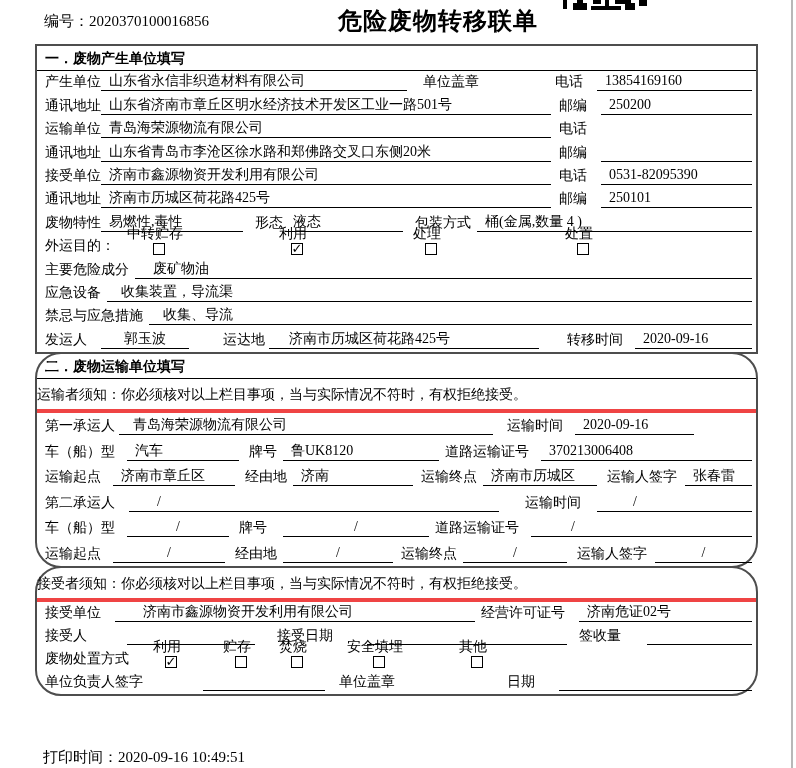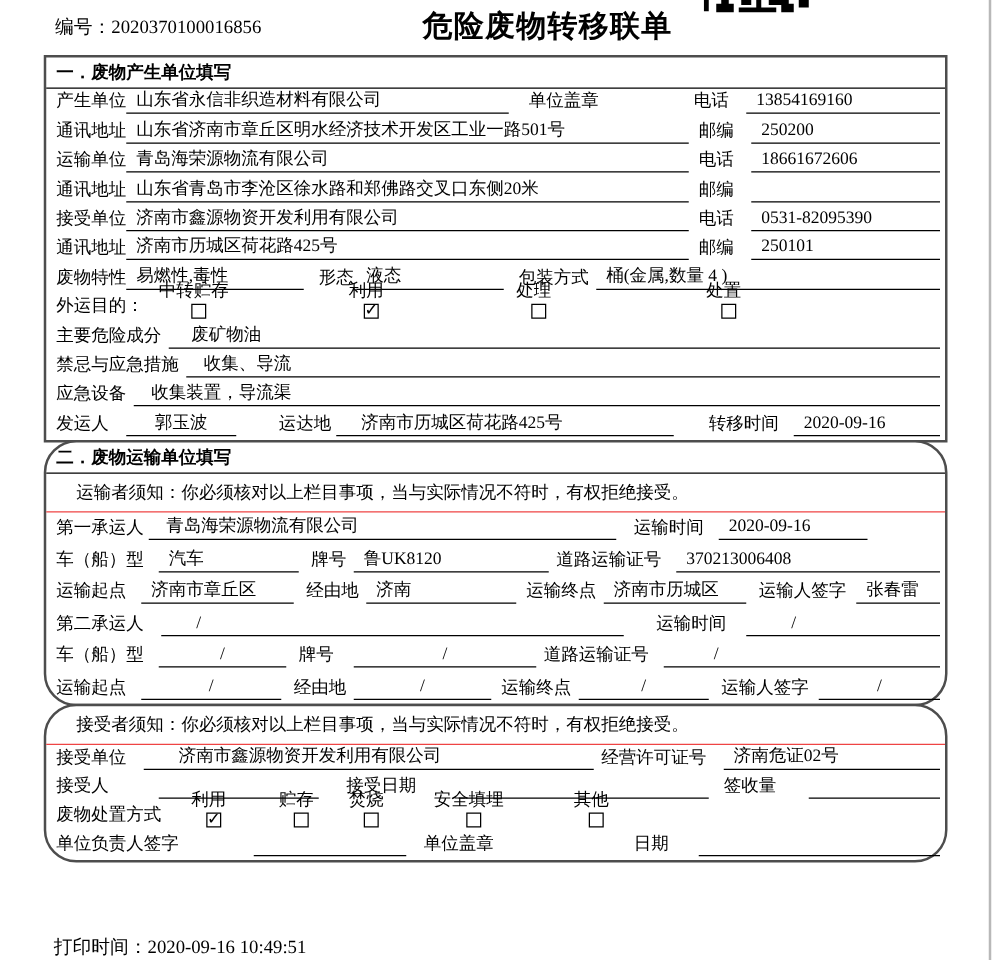--- a/index.html
+++ b/index.html
@@ -6,21 +6,21 @@
   .page{position:relative;width:796px;height:768px;background:#fff;overflow:hidden;
         font-family:"Liberation Serif","DejaVu Serif",serif;color:#000;}
   .serial{position:absolute;left:44px;top:12px;font-size:15px;white-space:nowrap;}
   .doc-title{position:absolute;left:338px;top:5px;font-size:24px;font-weight:700;letter-spacing:1px;white-space:nowrap;}
   .qr{position:absolute;left:563px;top:0;}
   .edge-line{position:absolute;left:791px;top:0;width:2px;height:768px;background:#b8b8b8;}
   .form{position:absolute;left:35px;top:44px;width:723px;}
   .sec{border:2px solid #4d4d4d;background:#fff;box-sizing:border-box;}
   .sec + .sec{margin-top:-2px;border-radius:26px;}
   .sec-h{font-weight:700;font-size:14px;padding:4px 0 3px 8px;border-bottom:1px solid #000;line-height:17px;}
-  .notice{font-size:14px;padding:6px 0 5px 24px;border-bottom:1px solid #ef4444;line-height:19px;}
+  .notice{font-size:14px;padding:6px 0 5px 0;border-bottom:4px solid #ef4444;line-height:19px;}
   .row{display:flex;align-items:flex-end;padding:0 4px 3px 8px;font-size:14px;line-height:18px;box-sizing:border-box;}
   .s1 .row{height:23.4px;}
   .s2 .row{height:25.5px;}
   .s3 .row{height:23px;}
   .lbl{white-space:nowrap;flex-shrink:0;}
   .u{border-bottom:1px solid #000;padding:0 2px 0 8px;white-space:nowrap;overflow:hidden;flex-shrink:0;min-width:8px;}
   .u.fx{flex:1 1 auto;}
   .u.c{text-align:center;padding:0;}
   .cb{display:inline-block;width:12px;height:12px;border:1px solid #000;margin-left:7px;position:relative;
       vertical-align:-1px;flex-shrink:0;box-sizing:border-box;}
@@ -70,21 +70,20 @@
         <span class="lbl">通讯地址</span>
         <span class="u" style="width:440px">山东省济南市章丘区明水经济技术开发区工业一路501号</span>
         <span class="lbl" style="margin-left:8px">邮编</span>
         <span class="u fx" style="margin-left:14px">250200</span>
       </div>
 
       <div class="row">
         <span class="lbl">运输单位</span>
         <span class="u" style="width:440px">青岛海荣源物流有限公司</span>
         <span class="lbl" style="margin-left:8px">电话</span>
-        <span class="u fx" style="margin-left:14px">18661672606</span>
       </div>
 
       <div class="row">
         <span class="lbl">通讯地址</span>
         <span class="u" style="width:440px">山东省青岛市李沧区徐水路和郑佛路交叉口东侧20米</span>
         <span class="lbl" style="margin-left:8px">邮编</span>
         <span class="u fx" style="margin-left:14px"></span>
       </div>
 
       <div class="row">
@@ -130,27 +129,27 @@
             <span class="cb"></span>
           </span>
       </div>
 
       <div class="row">
         <span class="lbl">主要危险成分</span>
         <span class="u fx" style="margin-left:6px;padding-left:18px">废矿物油</span>
       </div>
 
       <div class="row">
+        <span class="lbl">应急设备</span>
+        <span class="u fx" style="margin-left:6px;padding-left:14px">收集装置，导流渠</span>
+      </div>
+
+      <div class="row">
         <span class="lbl">禁忌与应急措施</span>
         <span class="u fx" style="margin-left:6px;padding-left:14px">收集、导流</span>
-      </div>
-
-      <div class="row">
-        <span class="lbl">应急设备</span>
-        <span class="u fx" style="margin-left:6px;padding-left:14px">收集装置，导流渠</span>
       </div>
 
       <div class="row">
         <span class="lbl">发运人</span>
         <span class="u c" style="width:88px;margin-left:14px">郭玉波</span>
         <span class="lbl" style="margin-left:34px">运达地</span>
         <span class="u" style="width:248px;margin-left:4px;padding-left:20px">济南市历城区荷花路425号</span>
         <span class="lbl" style="margin-left:28px">转移时间</span>
         <span class="u fx" style="margin-left:12px">2020-09-16</span>
       </div>

